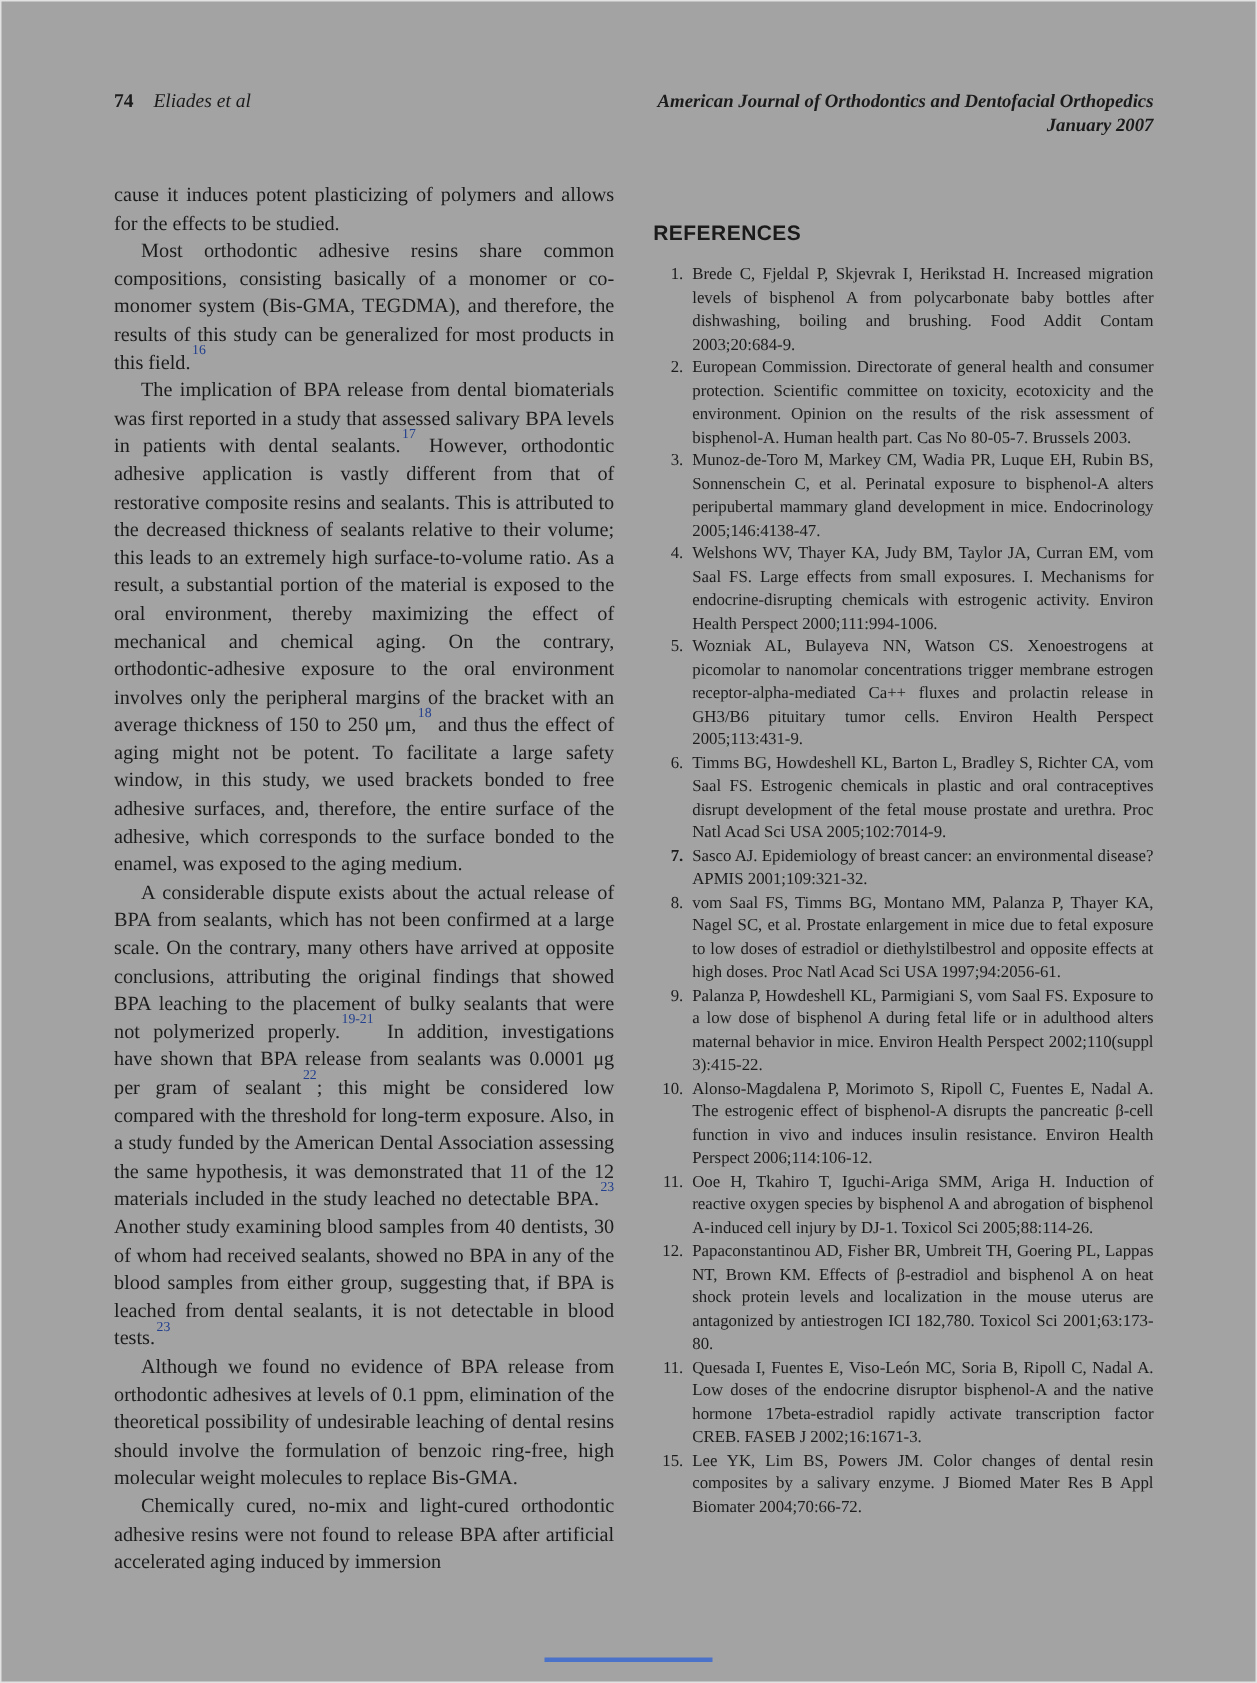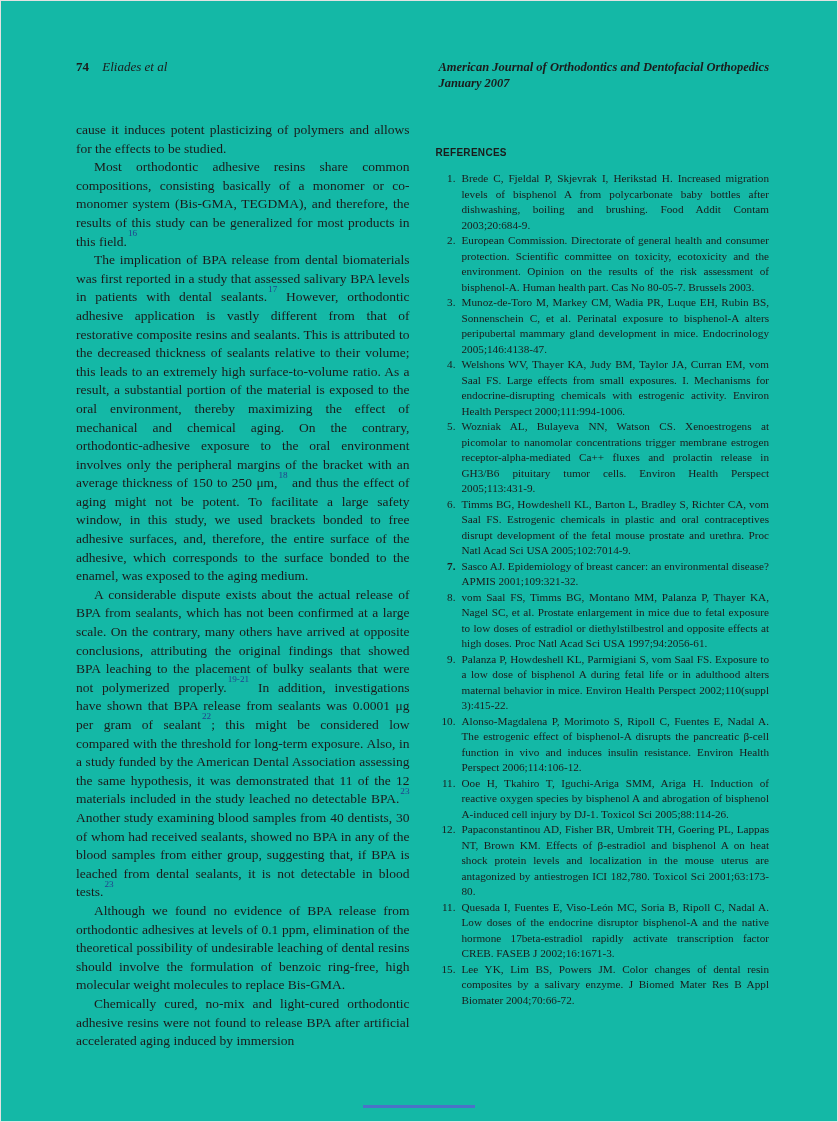--- a/index.html
+++ b/index.html
@@ -1,37 +1,37 @@
 <!DOCTYPE html>
 <html><head>
 <meta charset="utf-8">
 <style>
   html,body { margin:0; padding:0; background:#ffffff; }
   .page {
     position:relative;
     width:838px; height:1122px;
     margin:0 auto;
-    background:#14b8a6;
+    background:#a3a3a3;
     box-sizing:border-box;
     border:1px solid #e2e2e2;
     font-family:"Liberation Serif", serif;
     color:#1b1b1b;
     overflow:hidden;
   }
   .header {
     display:flex;
     justify-content:space-between;
     align-items:flex-start;
     margin:58px 68px 0 75px;
     font-size:13px;
   }
   .header-left { white-space:nowrap; }
   .page-number { font-weight:bold; margin-right:10px; }
   .authors-runninghead { font-style:italic; }
-  .header-right { text-align:left; font-style:italic; font-weight:bold; font-size:12.5px; line-height:16px; }
+  .header-right { text-align:right; font-style:italic; font-weight:bold; font-size:12.5px; line-height:16px; }
   .columns {
     display:flex;
     gap:26px;
     margin:30px 68px 0 75px;
     justify-content:space-between;
   }
   .col { width:338px; box-sizing:border-box; }
   .para {
     margin:0;
     font-size:13.5px;
@@ -44,21 +44,21 @@
     color:#23408e;
     font-size:0.68em;
     line-height:0;
     position:relative;
     top:-0.45em;
     margin-left:1px;
   }
   .section-heading {
     font-family:"Liberation Sans", sans-serif;
     font-weight:bold;
-    font-size:10px;
+    font-size:14px;
     letter-spacing:0.3px;
     margin:26px 0 13px 0;
   }
   .ref-list { margin-top:2px; }
   .ref-item {
     display:flex;
     font-size:11.2px;
     line-height:15.5px;
   }
   .ref-num {

